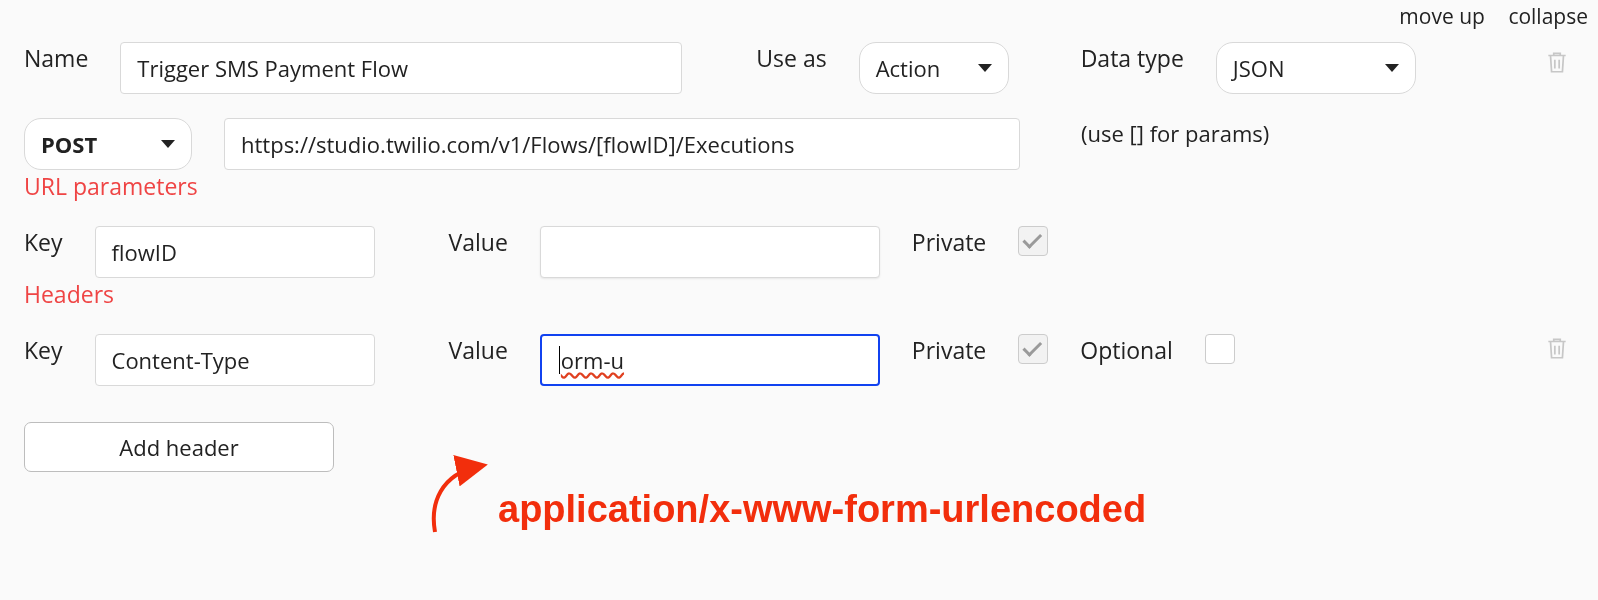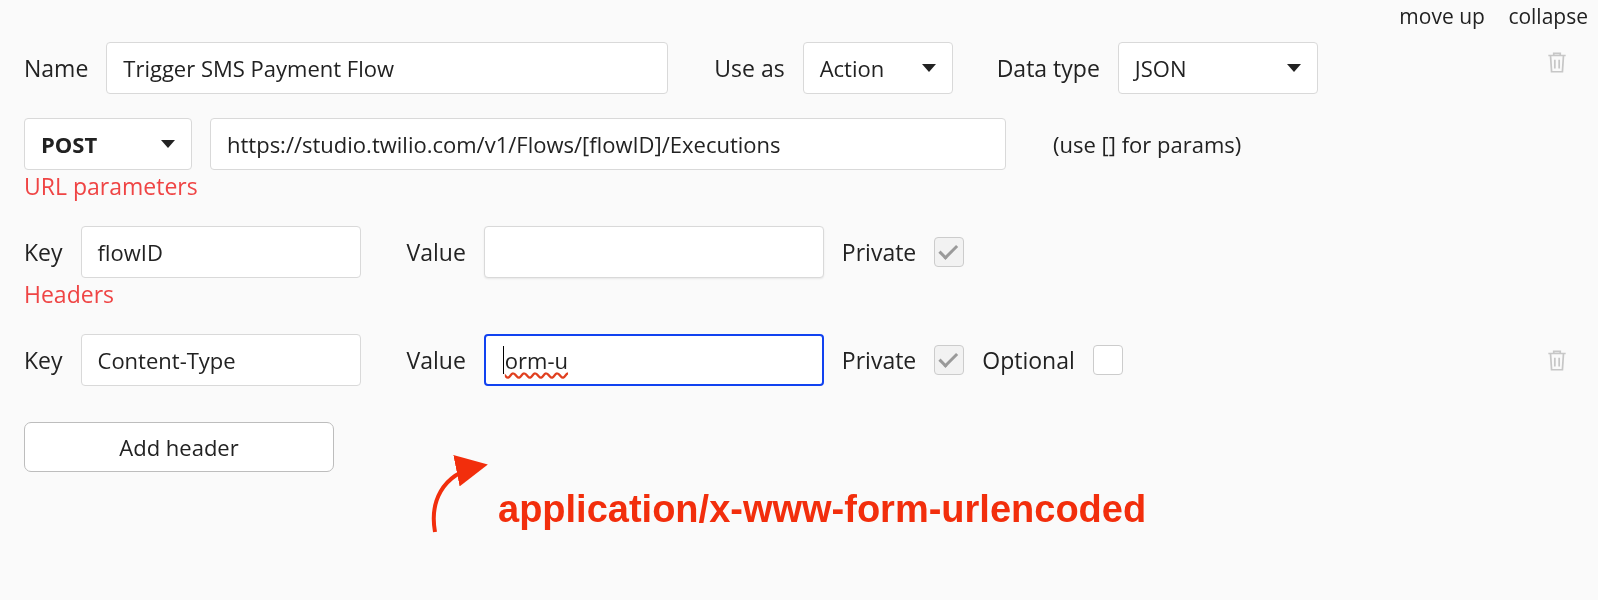--- a/index.html
+++ b/index.html
@@ -16,39 +16,39 @@
   .top-links {
     position: absolute;
     top: 2px;
     right: 10px;
     font-size: 21px;
     color: #222;
   }
   .top-links span { margin-left: 18px; cursor: pointer; }
   .row {
     display: flex;
-    align-items: center;
-    gap: 18px;
+    align-items: flex-start;
+    gap: 32px;
     margin-top: 24px;
   }
   .row.first { margin-top: 36px; }
   .label { font-size: 23px; color: #222; }
   .input, .select {
     background: #fff;
     border: 1px solid #d9d9d9;
     border-radius: 4px;
     height: 52px;
     padding: 0 16px;
     font-size: 22px;
     color: #222;
     display: flex;
     align-items: center;
   }
   .input { cursor: text; }
-  .select { cursor: pointer; justify-content: space-between; gap: 14px; }
+  .select { cursor: pointer; justify-content: space-between; gap: 14px; border-radius: 17px; }
   .select .caret, .caret {
     width: 0; height: 0;
     border-left: 7px solid transparent;
     border-right: 7px solid transparent;
     border-top: 8px solid #222;
   }
   .input.name { width: 562px; }
   .select.useas { width: 150px; }
   .select.datatype { width: 200px; }
   .select.method { width: 168px; font-weight: 700; }

